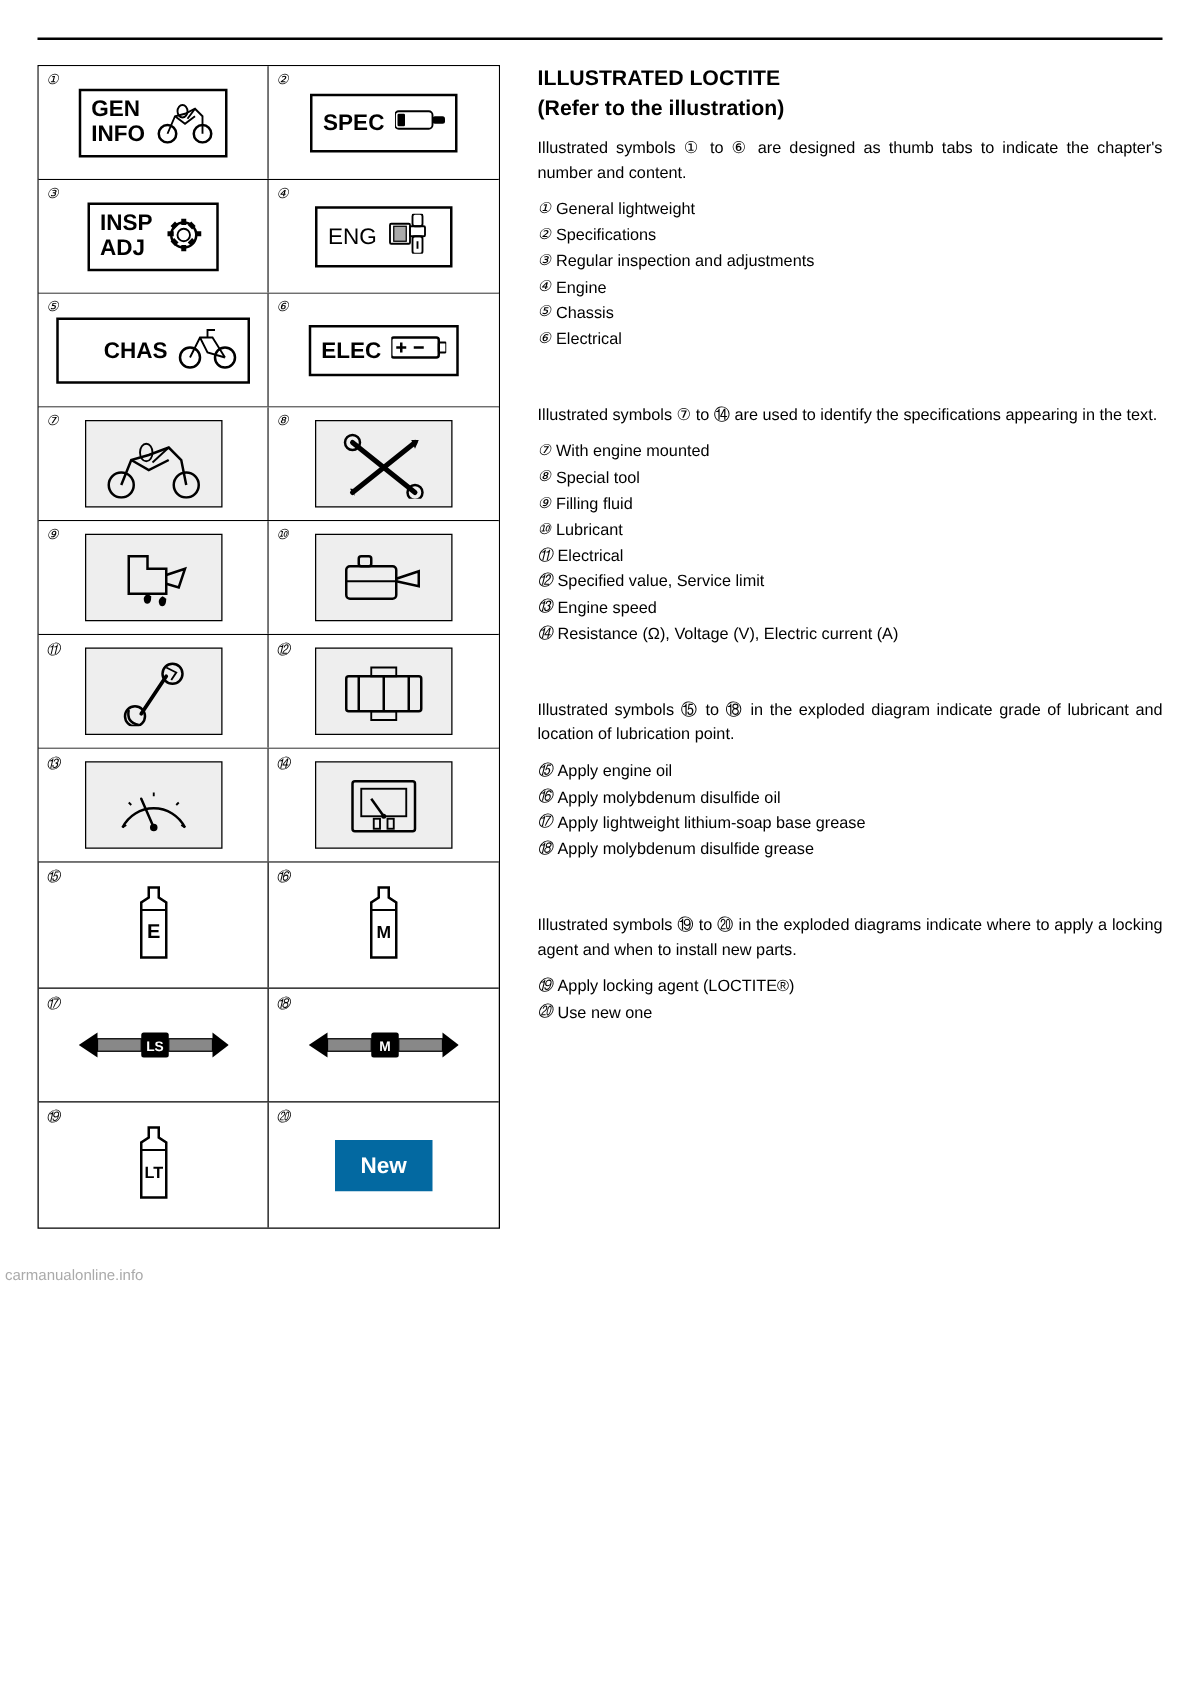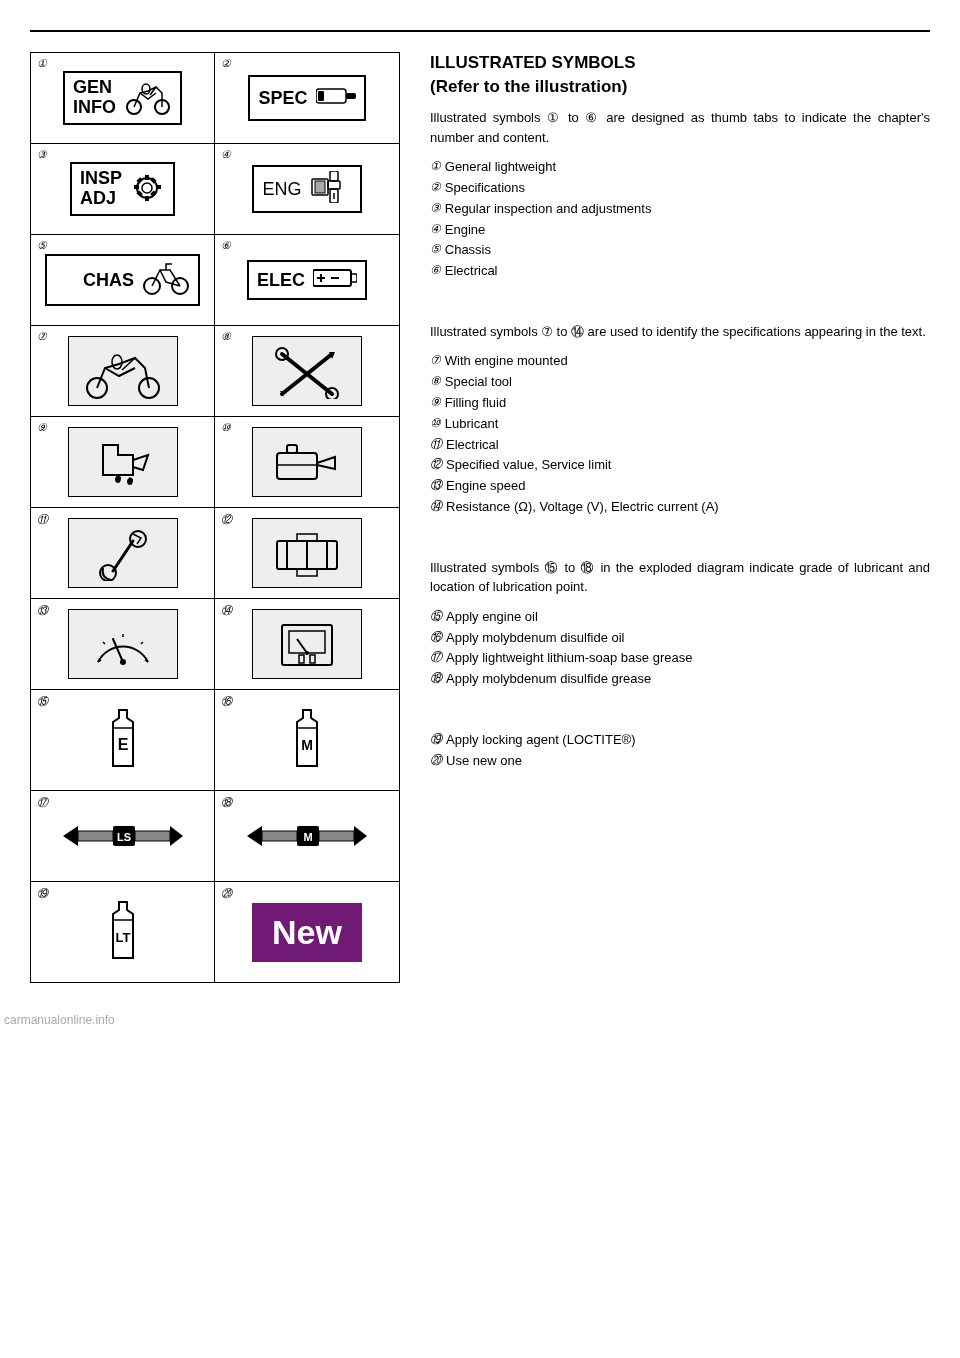--- a/index.html
+++ b/index.html
@@ -456,31 +456,31 @@
           <svg width="40" height="65" viewBox="0 0 40 65">
 
             <path d="M16 2 L24 2 L24 10 L30 14 L30 58 L10 58 L10 14 L16 10 Z" fill="none" stroke="#000" stroke-width="2"></path>
             <path d="M10 20 L30 20" stroke="#000" stroke-width="1.5"></path>
             <text x="20" y="42" text-anchor="middle" font-size="13" font-weight="bold" fill="#000">LT</text>
           </svg>
         </div>
       </div>
       <div class="grid-cell">
         <span class="cell-number">⑳</span>
-        <div style="background:#701a75;color:#fff;font-size:34px;font-weight:bold;padding:10px 20px;">
+        <div style="background:#0369a1;color:#fff;font-size:18px;font-weight:bold;padding:10px 20px;">
           <span>New</span>
         </div>
       </div>
     </div>
 
   </div>
 
   <div class="text-panel">
 
-    <div class="section-title">ILLUSTRATED SYMBOLS</div>
+    <div class="section-title">ILLUSTRATED LOCTITE</div>
     <div class="section-subtitle">(Refer to the illustration)</div>
 
     <p class="section-body">Illustrated symbols ① to ⑥ are designed as thumb tabs to indicate the chapter's number and content.</p>
 
     <div class="list-items">
       <div class="list-item">
         <span class="list-num">①</span>
         <span>General lightweight</span>
       </div>
       <div class="list-item">
@@ -562,20 +562,21 @@
         <span>Apply lightweight lithium-soap base grease</span>
       </div>
       <div class="list-item">
         <span class="list-num">⑱</span>
         <span>Apply molybdenum disulfide grease</span>
       </div>
     </div>
 
     <div class="spacer"></div>
 
+    <p class="section-body">Illustrated symbols ⑲ to ⑳ in the exploded diagrams indicate where to apply a locking agent and when to install new parts.</p>
 
     <div class="list-items">
       <div class="list-item">
         <span class="list-num">⑲</span>
         <span>Apply locking agent (LOCTITE®)</span>
       </div>
       <div class="list-item">
         <span class="list-num">⑳</span>
         <span>Use new one</span>
       </div>

